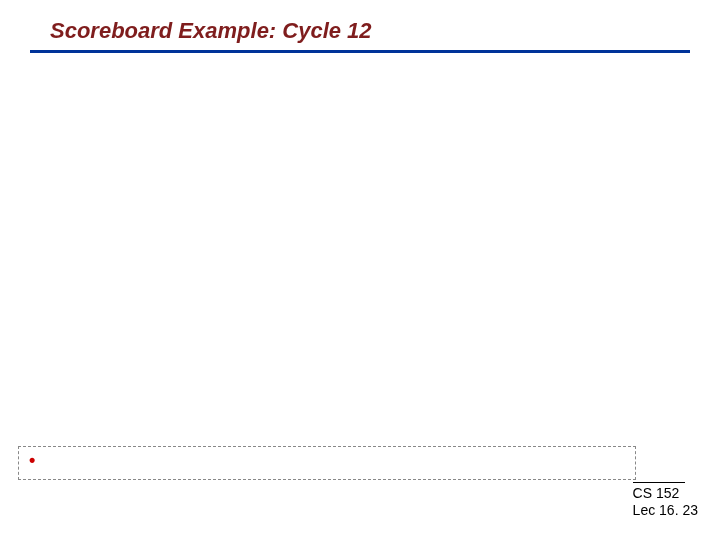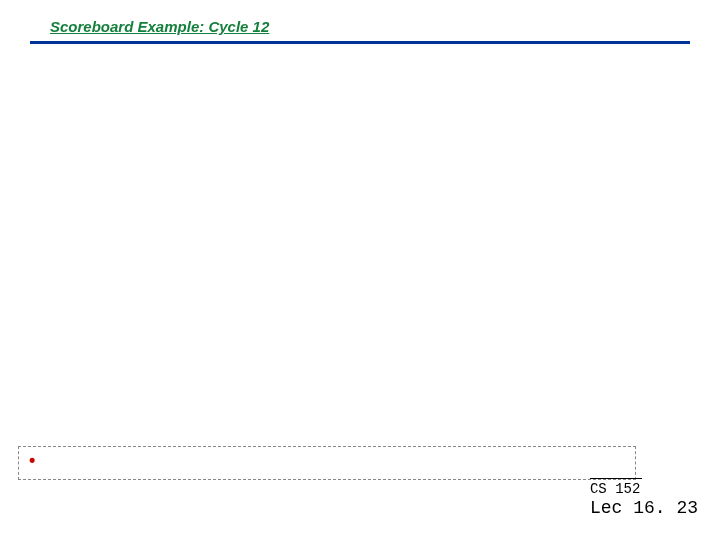--- a/index.html
+++ b/index.html
@@ -15,27 +15,26 @@
       position: relative;
       overflow: hidden;
     }
     .title-area {
       position: absolute;
       top: 18px;
       left: 30px;
       right: 30px;
     }
     .slide-title {
-      font-size: 15px;
+      font-size: 22px;
       font-weight: bold;
       font-style: italic;
-      color: #15803d;
+      color: #7f1d1d;
       padding-left: 20px;
       padding-bottom: 6px;
-      text-decoration: underline;
     }
     .title-underline {
       height: 3px;
       background: #003399;
       width: 100%;
     }
     .bullet-box {
       position: absolute;
       top: 446px;
       left: 18px;
@@ -60,32 +59,31 @@
       color: #cc0000;
       font-family: "Comic Sans MS", "Comic Sans", cursive, sans-serif;
       font-weight: bold;
       font-size: 21px;
     }
     .footer-area {
       position: absolute;
       right: 22px;
       bottom: 22px;
       text-align: left;
-      font-family: Liberation Mono, monospace;
     }
     .footer-course {
       border-top: 1px solid #000;
       padding-top: 2px;
       font-size: 14px;
       color: #000;
       display: inline-block;
       min-width: 52px;
     }
     .footer-lec {
-      font-size: 18px;
+      font-size: 14px;
       color: #000;
     }
   </style>
 </head>
 <body>
 
 <div class="title-area">
   <div class="slide-title">Scoreboard Example: Cycle 12</div>
   <div class="title-underline"></div>
 </div>

